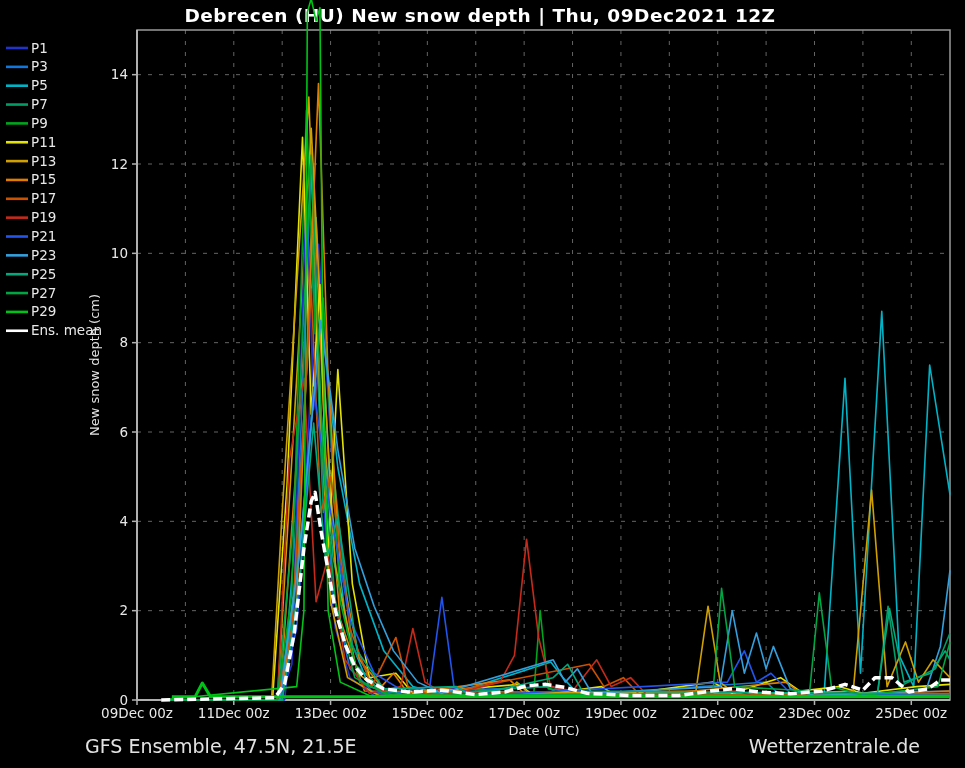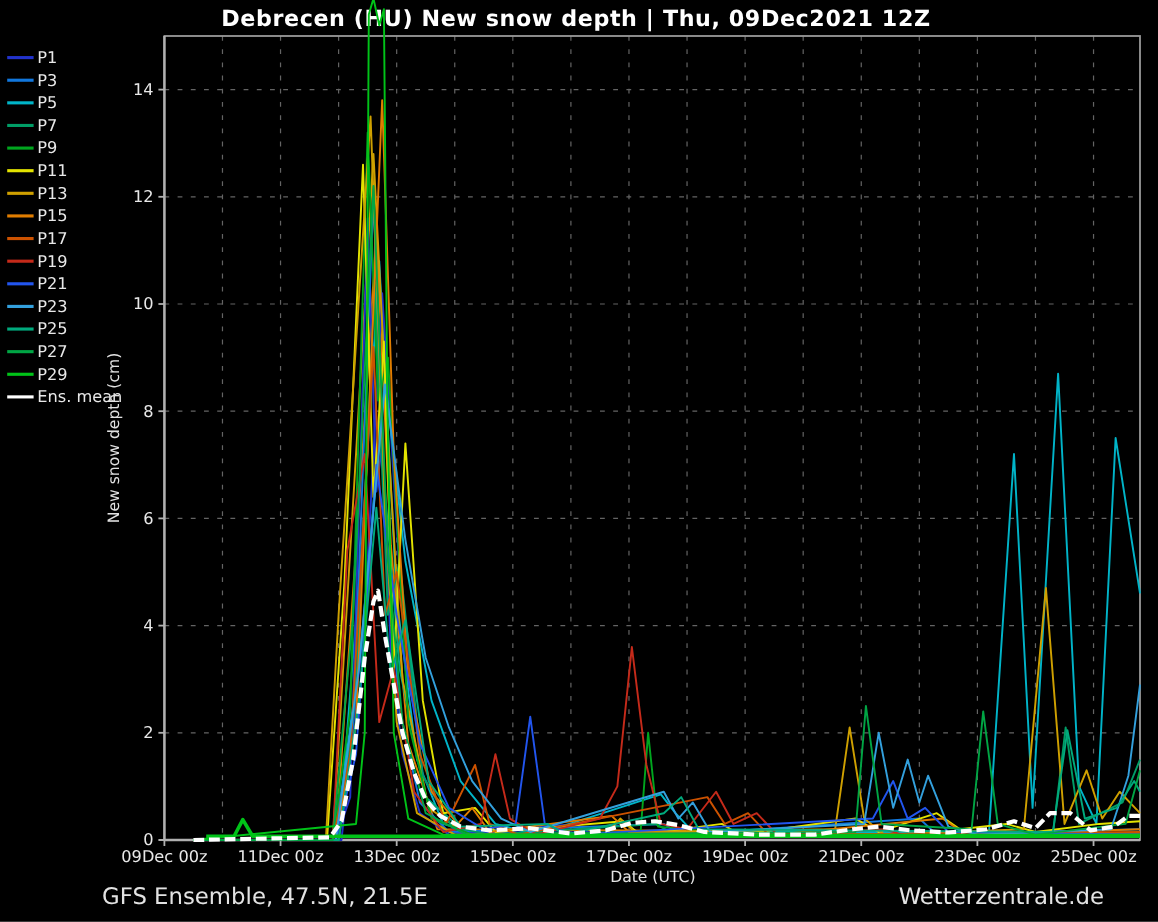--- a/index.html
+++ b/index.html
@@ -1,16 +1,16 @@
 <!DOCTYPE html>
 <html><head>
 <meta charset="utf-8">
 <style>
   html,body{margin:0;padding:0;background:#000;}
-  .page{position:relative;width:965px;height:768px;background:#e5e5e5;overflow:hidden;
+  .page{position:relative;width:965px;height:768px;background:#d946ef;overflow:hidden;
         font-family:"DejaVu Sans","Liberation Sans",sans-serif;}
   svg text{font-family:"DejaVu Sans","Liberation Sans",sans-serif;}
   .title-text{fill:#ffffff;font-size:18.5px;font-weight:bold;letter-spacing:0.5px;}
   .tick-text{fill:#e8e8e8;font-size:13.5px;}
   .axis-label{fill:#e2e2e2;font-size:13px;}
   .legend-text{fill:#e8e8e8;font-size:13.5px;}
   .footer-text{fill:#e2e2e2;font-size:19px;}
 </style>
 </head>
 <body>

